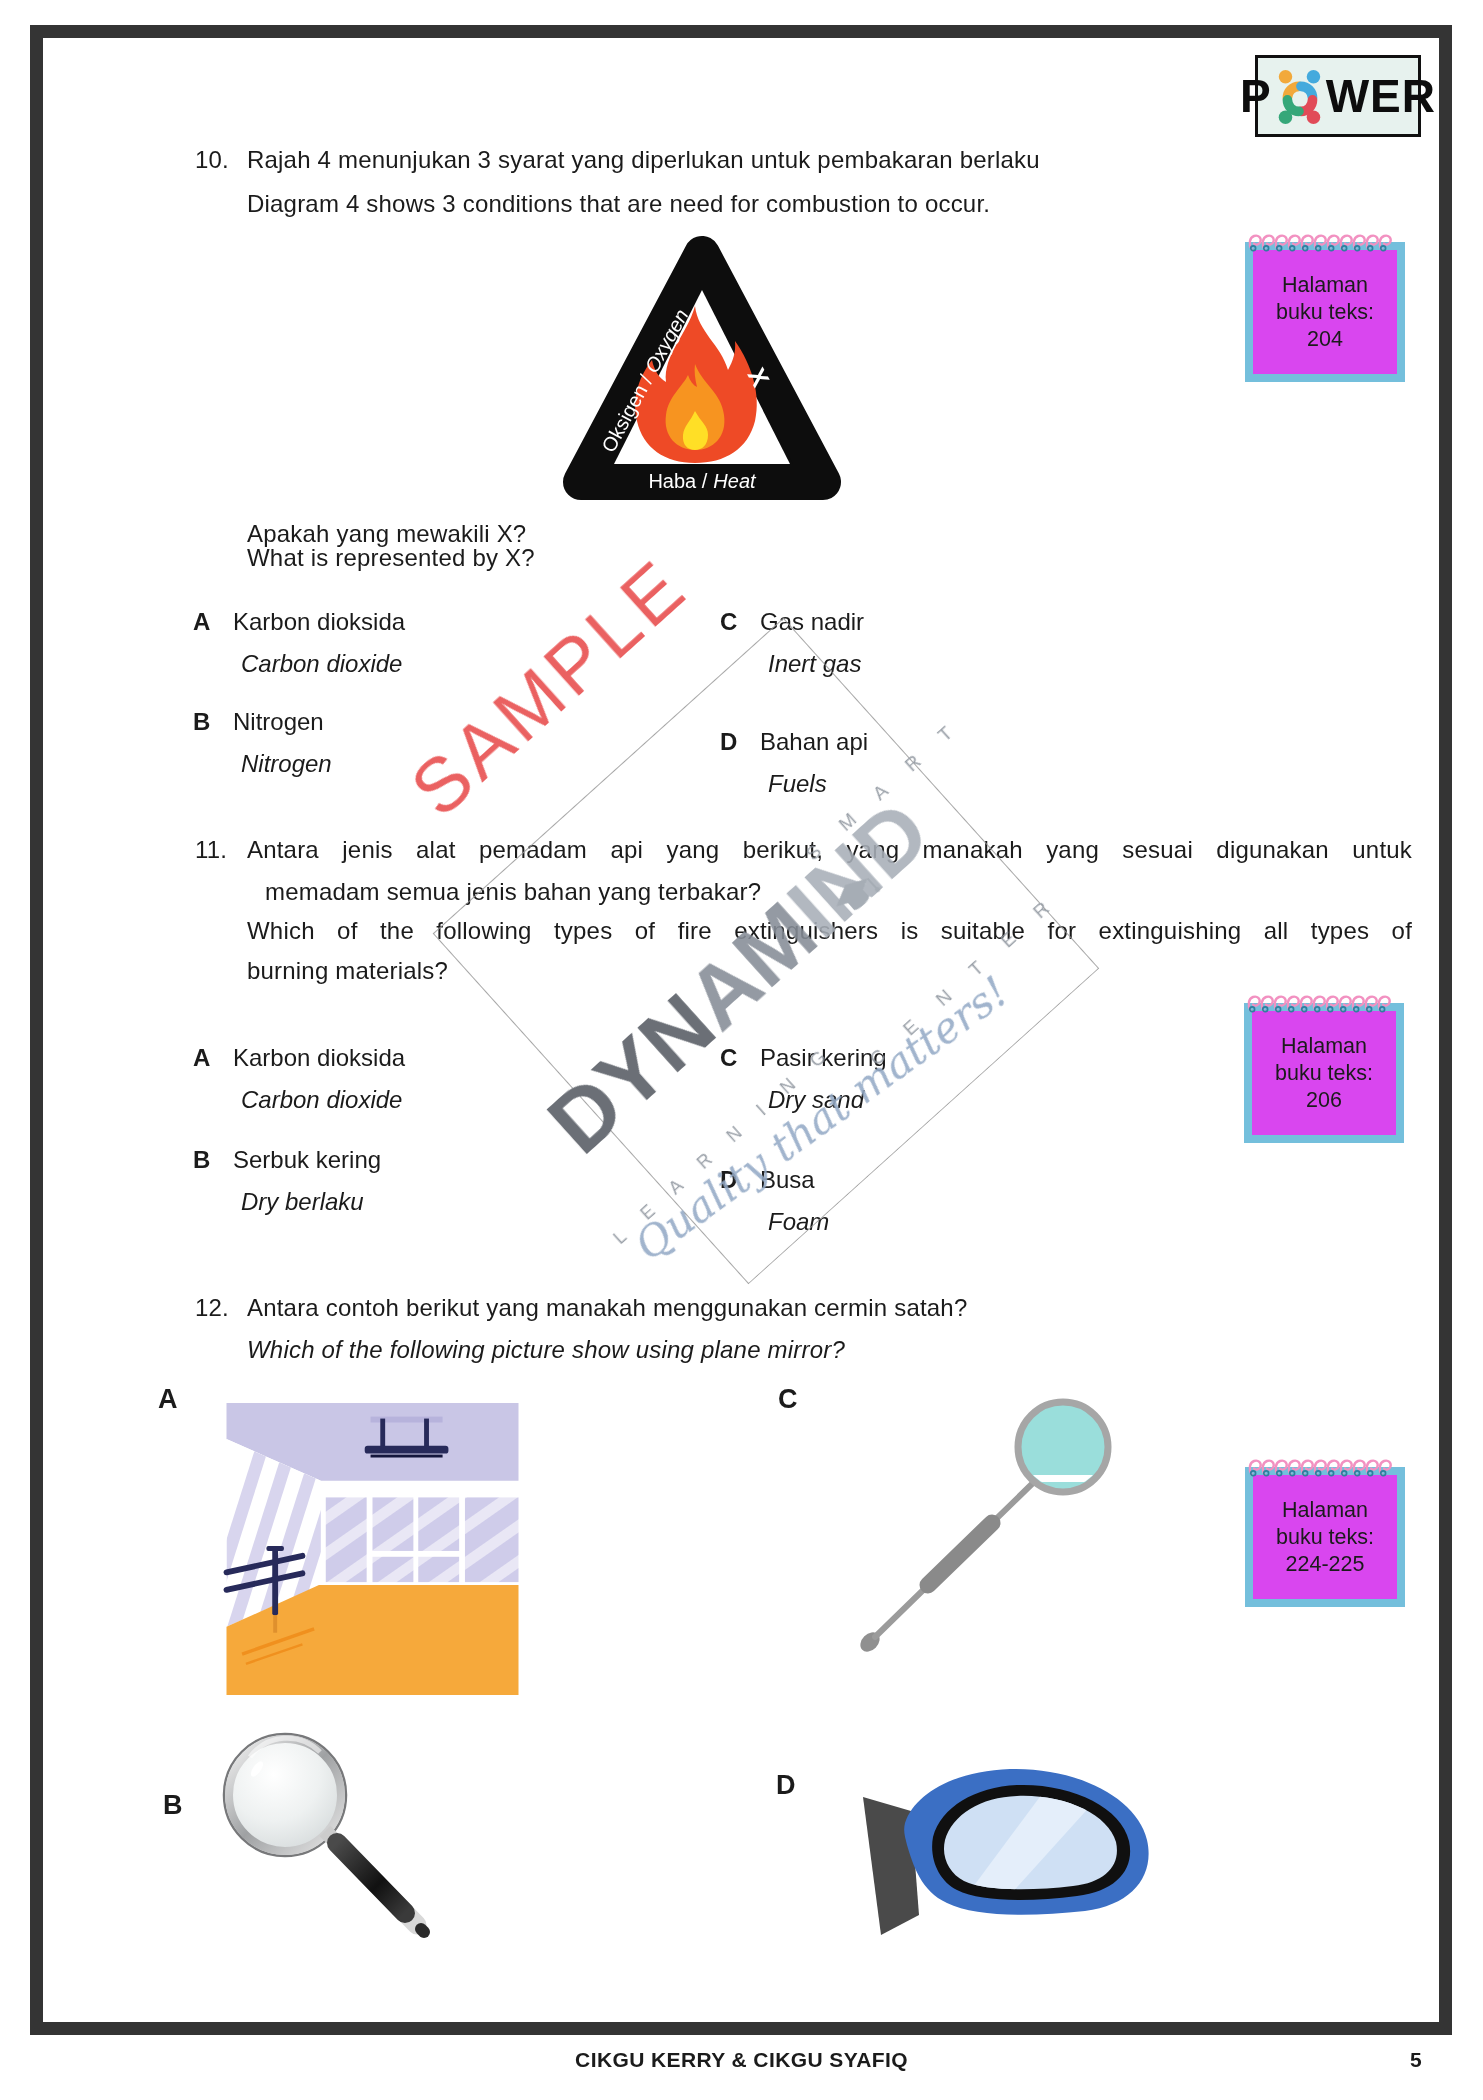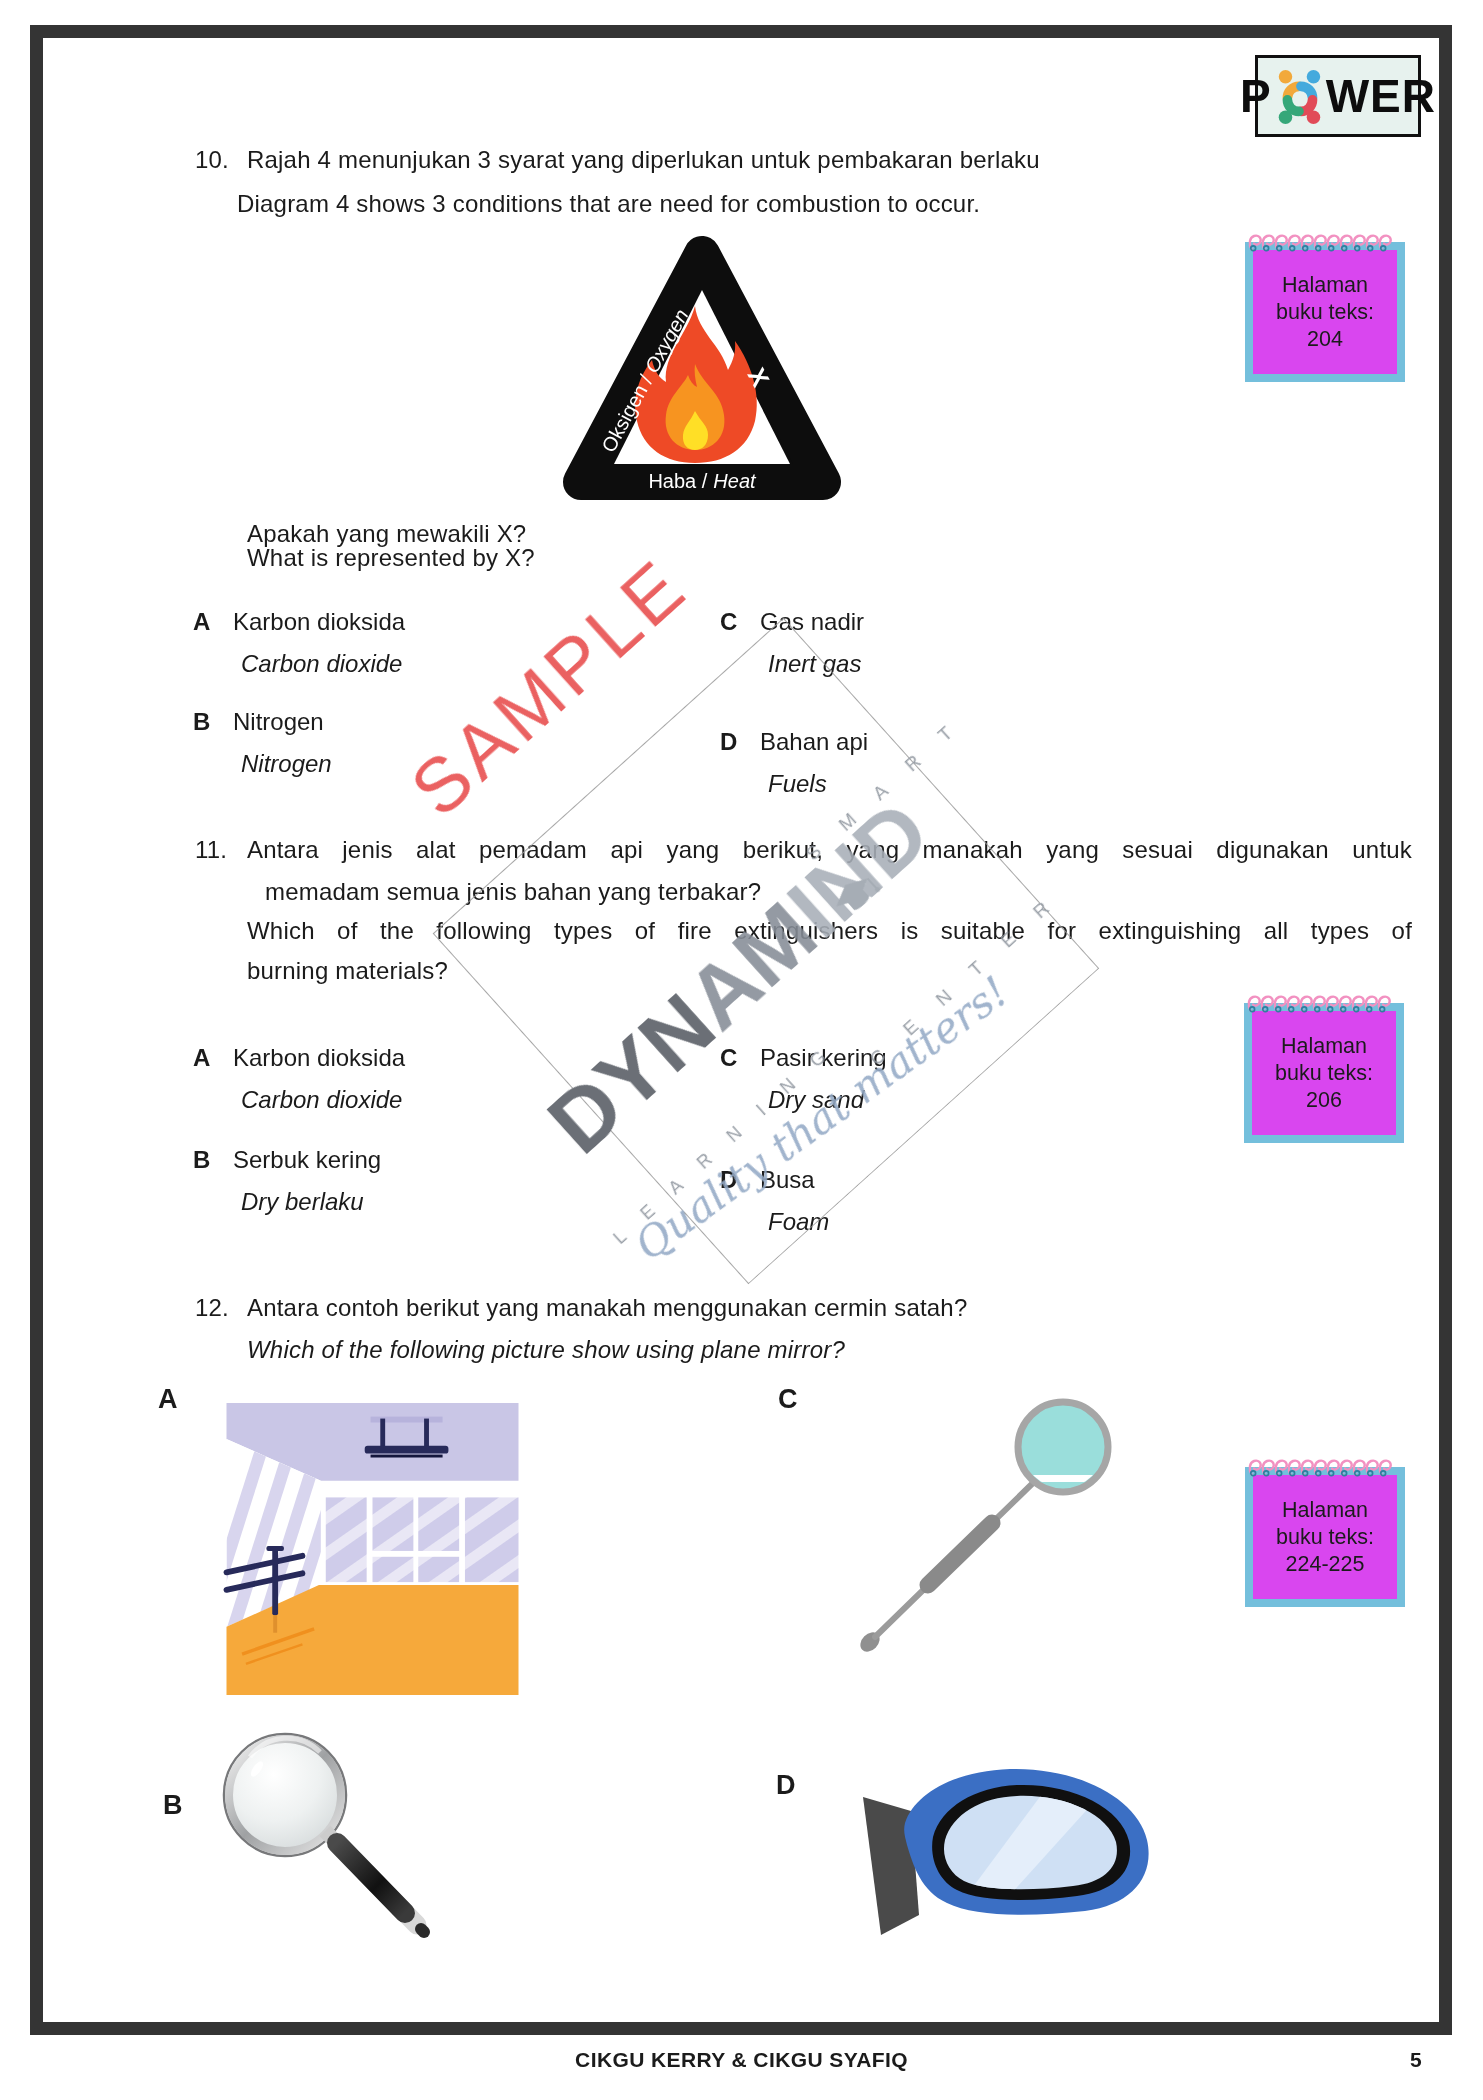--- a/index.html
+++ b/index.html
@@ -57,21 +57,21 @@
     <circle cx="14" cy="9" r="7" fill="#f2a93b"></circle>
     <circle cx="43" cy="9" r="7" fill="#44aadd"></circle>
     <circle cx="43" cy="51" r="7" fill="#e14b58"></circle>
     <circle cx="14" cy="51" r="7" fill="#35a779"></circle>
   </svg>
   <span>WER</span>
 </div>
 
 <div class="abs t24" style="left:155px;top:146px">10.</div>
 <div class="abs t24" style="left:207px;top:146px">Rajah 4 menunjukan 3 syarat yang diperlukan untuk pembakaran berlaku</div>
-<div class="abs t24" style="left:197px;top:190px">Diagram 4 shows 3 conditions that are need for combustion to occur.</div>
+<div class="abs t24" style="left:207px;top:190px">Diagram 4 shows 3 conditions that are need for combustion to occur.</div>
 
 <svg class="abs" style="left:555px;top:228px" width="295" height="285" viewBox="0 0 295 285">
   <polygon points="147,26 268,254 26,254" fill="#0d0d0d" stroke="#0d0d0d" stroke-width="36" stroke-linejoin="round"></polygon>
   <polygon points="147,62 235,236 59,236" fill="#ffffff"></polygon>
   <g>
     <path d="M140 78 C143 104 166 117 173 142 C178 133 181 124 180 113 C197 137 206 167 200 193 C193 221 170 235 140 235 C110 235 88 220 82 193 C76 168 86 146 97 132 C99 142 104 150 111 154 C108 127 132 107 140 78 Z" fill="#ee4a26"></path>
     <path d="M140 136 C148 157 166 164 169 187 C172 209 158 222 140 222 C122 222 108 208 111 187 C113 169 128 158 133 147 C135 153 138 157 142 159 C140 151 139 143 140 136 Z" fill="#f79420"></path>
     <path d="M140 183 C146 194 153 198 153 207 C153 217 147 222 140 222 C133 222 127 217 128 207 C129 198 135 194 140 183 Z" fill="#ffdf26"></path>
   </g>
   <text transform="translate(58,226) rotate(-61.5)" font-size="20" fill="#ffffff"><tspan>Oksigen /</tspan><tspan dx="6" font-style="italic">Oxygen</tspan></text>

